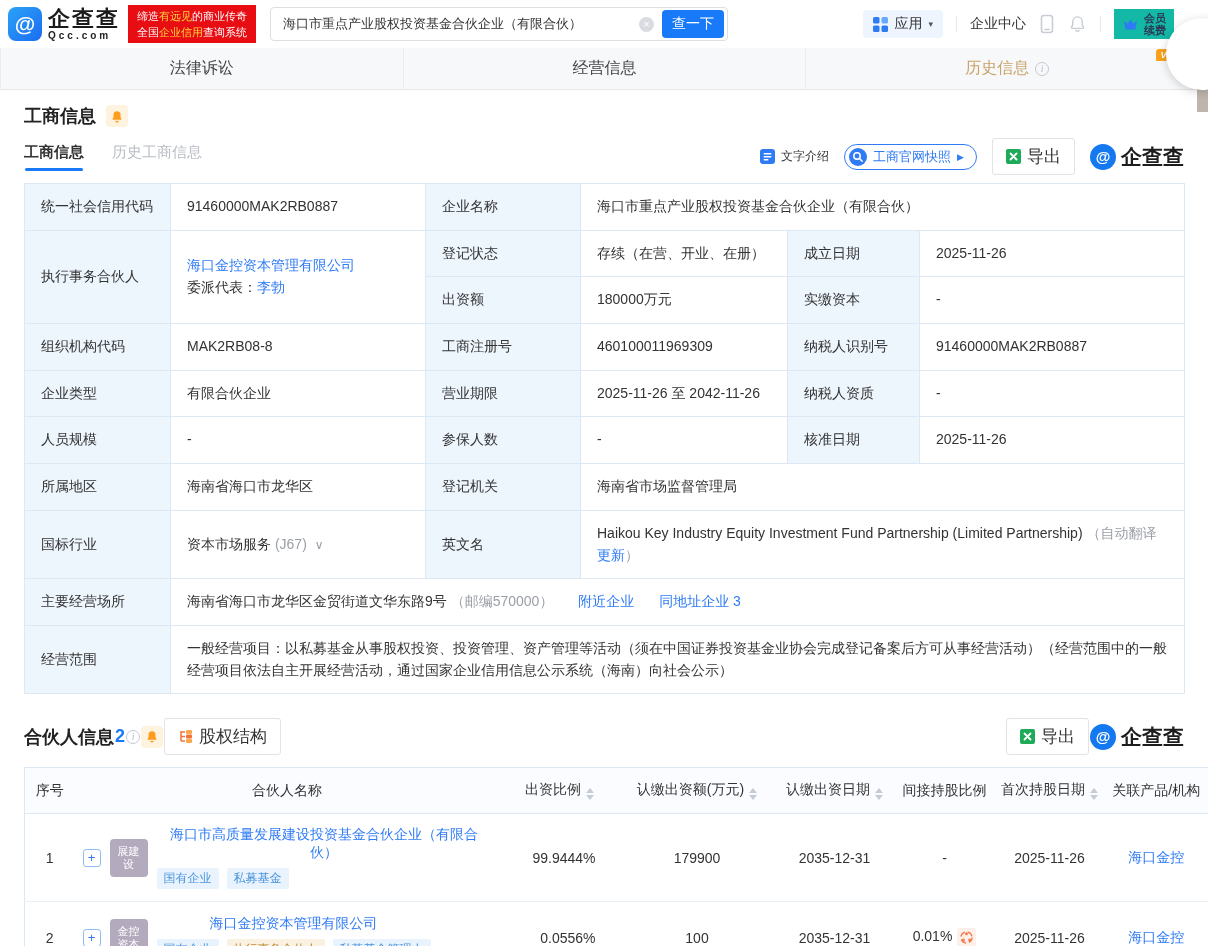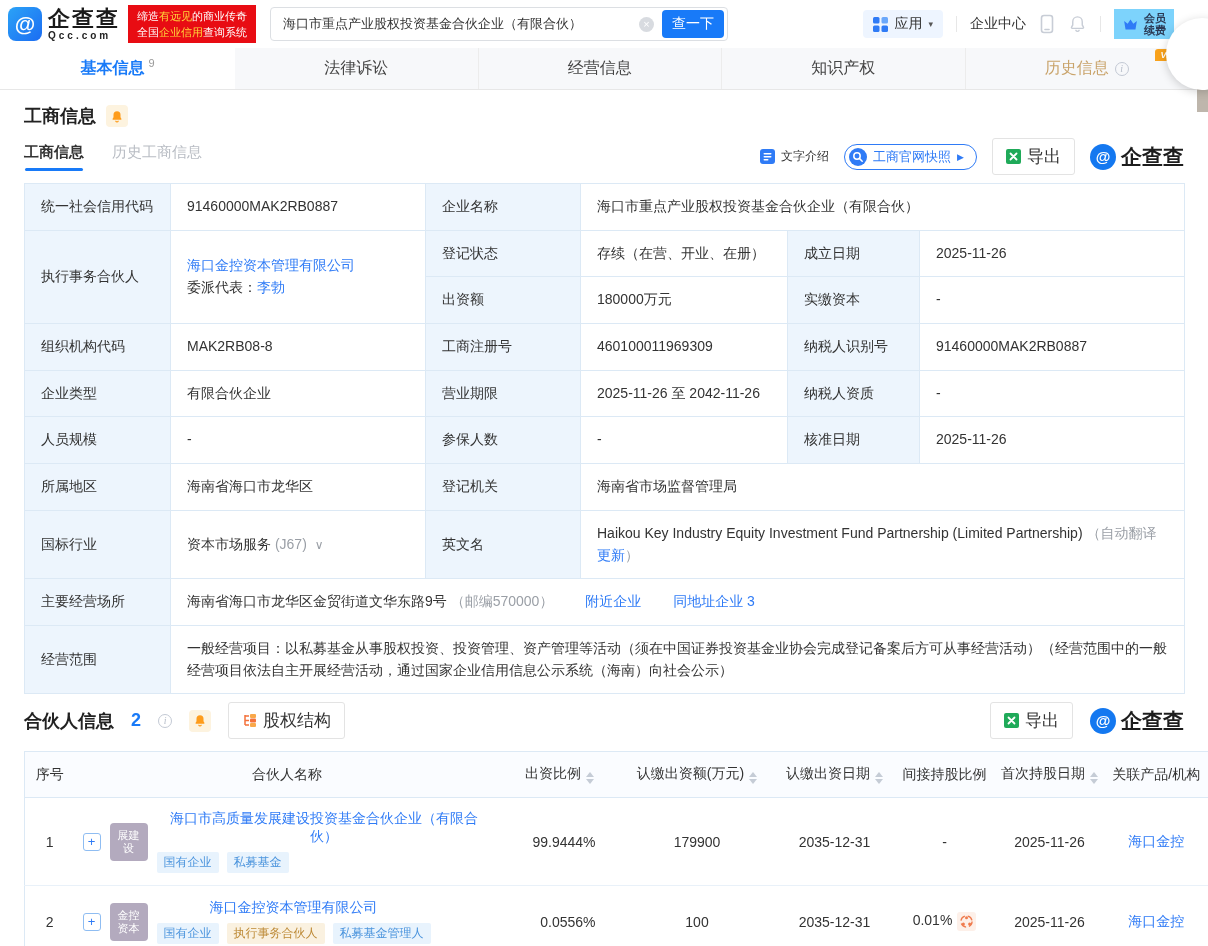--- a/index.html
+++ b/index.html
@@ -29,21 +29,21 @@
     font-size: 11px; line-height: 15px; text-align: center; margin: 0 8px; cursor: pointer; }
   .s-btn { width: 62px; height: 28px; background: #187af8; border: 0; border-radius: 4px;
     color: #fff; font-size: 14px; margin-right: 3px; cursor: pointer; font-family: inherit; }
   .top-right { margin-left: auto; display: flex; align-items: center; gap: 13px; padding-right: 34px; }
   .app-pill { display: flex; align-items: center; gap: 6px; background: #eef5ff; border-radius: 4px;
     padding: 5px 10px; font-size: 14px; color: #333; cursor: pointer; }
   .caret { color: #555; font-size: 9px; }
   .vdiv { width: 1px; height: 16px; background: #e7e7e7; }
   .center-link { font-size: 14px; color: #333; cursor: pointer; }
   .ic-btn { display: flex; cursor: pointer; }
-  .member { display: flex; align-items: center; gap: 5px; background: #7dd3fc; border-radius: 0;
+  .member { display: flex; align-items: center; gap: 5px; background: #14b8a6; border-radius: 0;
     padding: 3px 8px; cursor: pointer; }
   .member .m-t { font-size: 11px; line-height: 12px; font-weight: bold; color: #2b3a55; }
 
   
   .edge-art { position: absolute; top: 28px; right: 0; width: 11px; height: 84px; z-index: 40;
     background: linear-gradient(#5f5852 0 35%, #7d6c5b 35% 62%, #beb6ac 62% 100%); }
   .float-circle { position: absolute; top: 18px; right: -30px; width: 72px; height: 72px;
     border-radius: 50%; background: #fff; box-shadow: 0 2px 10px rgba(0,0,0,.18); z-index: 50; }
 
   
@@ -86,24 +86,24 @@
   .qcc-mini-ic::before { content: "@"; }
 
   
   .itable { width: 100%; border-collapse: collapse; table-layout: fixed; font-size: 14px; }
   .itable td { border: 1px solid #dce9f5; padding: 12px 16px; line-height: 1.55; color: #333;
     vertical-align: middle; word-break: break-word; height: 20px; }
   .itable td.lbl { background: #edf5fd; }
   .lk { color: #2f7bf6; }
   .gray { color: #9a9fa6; }
   .chev { color: #9a9fa6; font-size: 12px; margin-left: 4px; }
-  .sp { margin-left: 28px; }
-
-  
-  .p-head { display: flex; align-items: center; gap: 17px; margin: 8px 0 12px; }
+  .sp { margin-left: 21px; }
+
+  
+  .p-head { display: flex; align-items: center; gap: 1px; margin: 24px 0 12px; }
   .p-count { color: #187af8; font-size: 18px; font-weight: bold; }
   .spacer { flex: 1; }
   .ptable { width: calc(100% + 24px); border-collapse: collapse; table-layout: fixed;
     font-size: 14px; border: 1px solid #dce9f5; }
   .ptable th { font-weight: normal; color: #333; font-size: 14px; padding: 13px 4px;
     background: #fafcff; border-bottom: 1px solid #dce9f5; text-align: center; white-space: nowrap; }
   .ptable td { padding: 12px 8px; border-top: 1px solid #e9f1f9; vertical-align: middle;
     text-align: center; height: 72px; }
   .ptable td.ratio { text-align: right; padding-right: 24px; }
   .ptable td.namec { text-align: left; }
@@ -180,32 +180,25 @@
           <div>续费</div>
         </div>
     </div>
   </div>
 </header>
 
 <div class="edge-art"></div>
 <div class="float-circle"></div>
 
 <nav class="tabs">
-  <div class="tab active">
-      <span>基本信息</span>
-      <span class="cnt">9</span>
-    </div>
   <div class="tab">
       <span>法律诉讼</span>
     </div>
   <div class="tab">
       <span>经营信息</span>
-    </div>
-  <div class="tab">
-      <span>知识产权</span>
     </div>
   <div class="tab history">
     <span class="vip">VIP</span>
     <span>历史信息</span>
     <span class="info-i"></span>
   </div>
 </nav>
 
 <main class="content">
 

